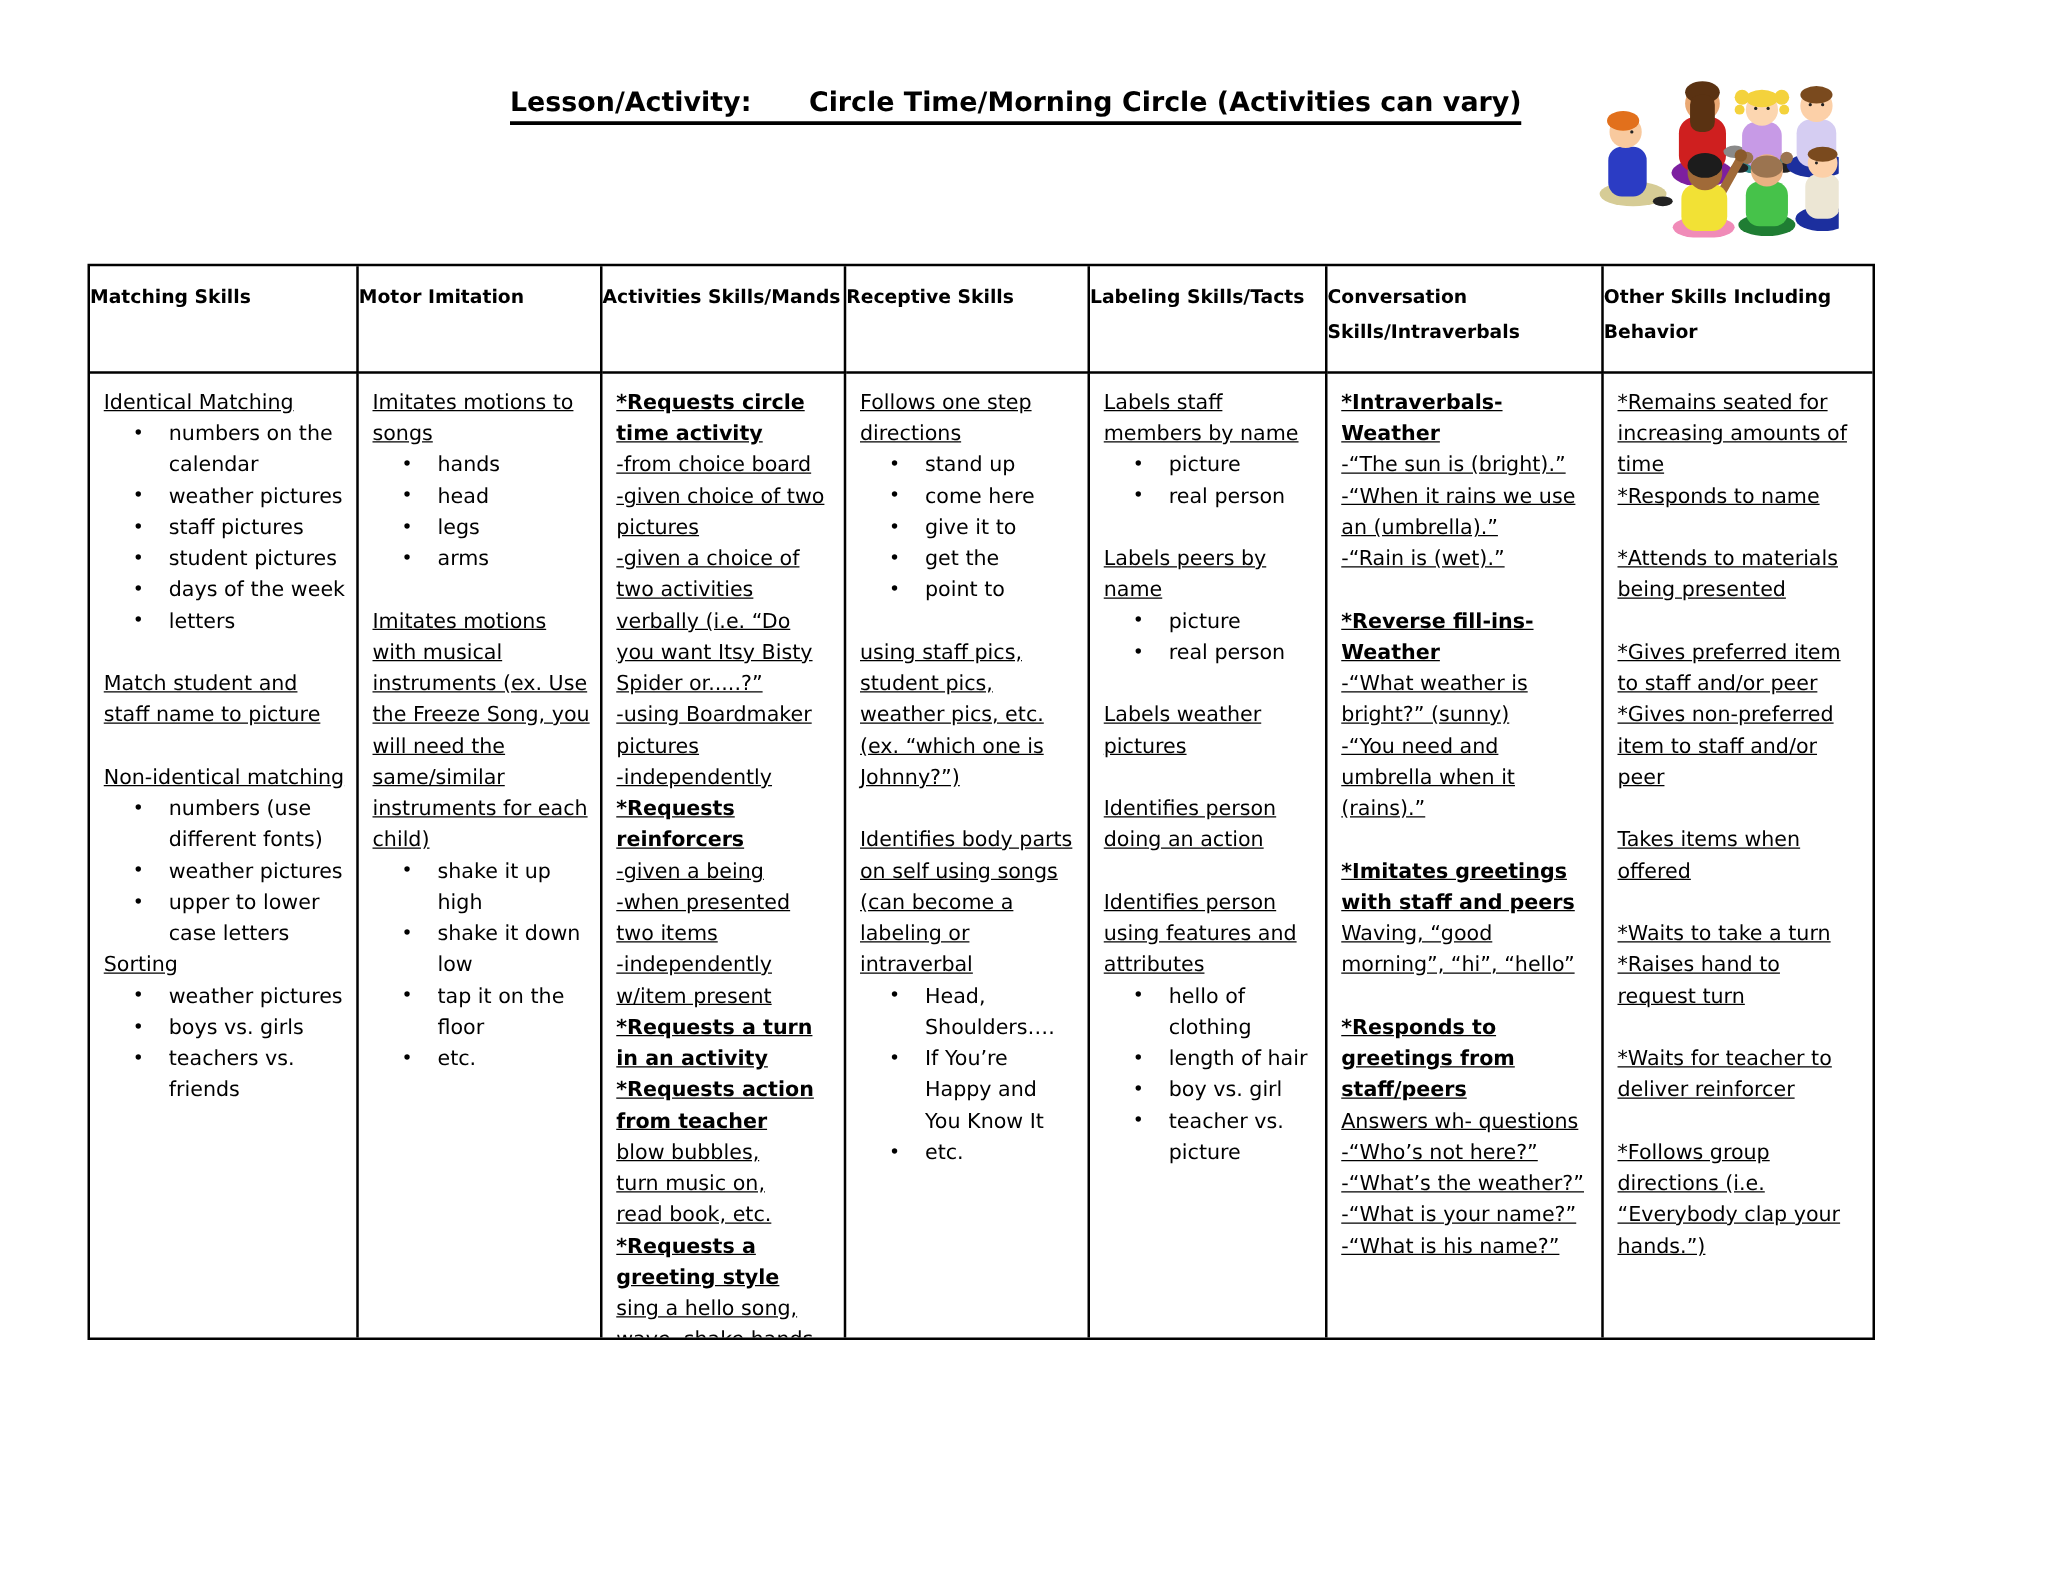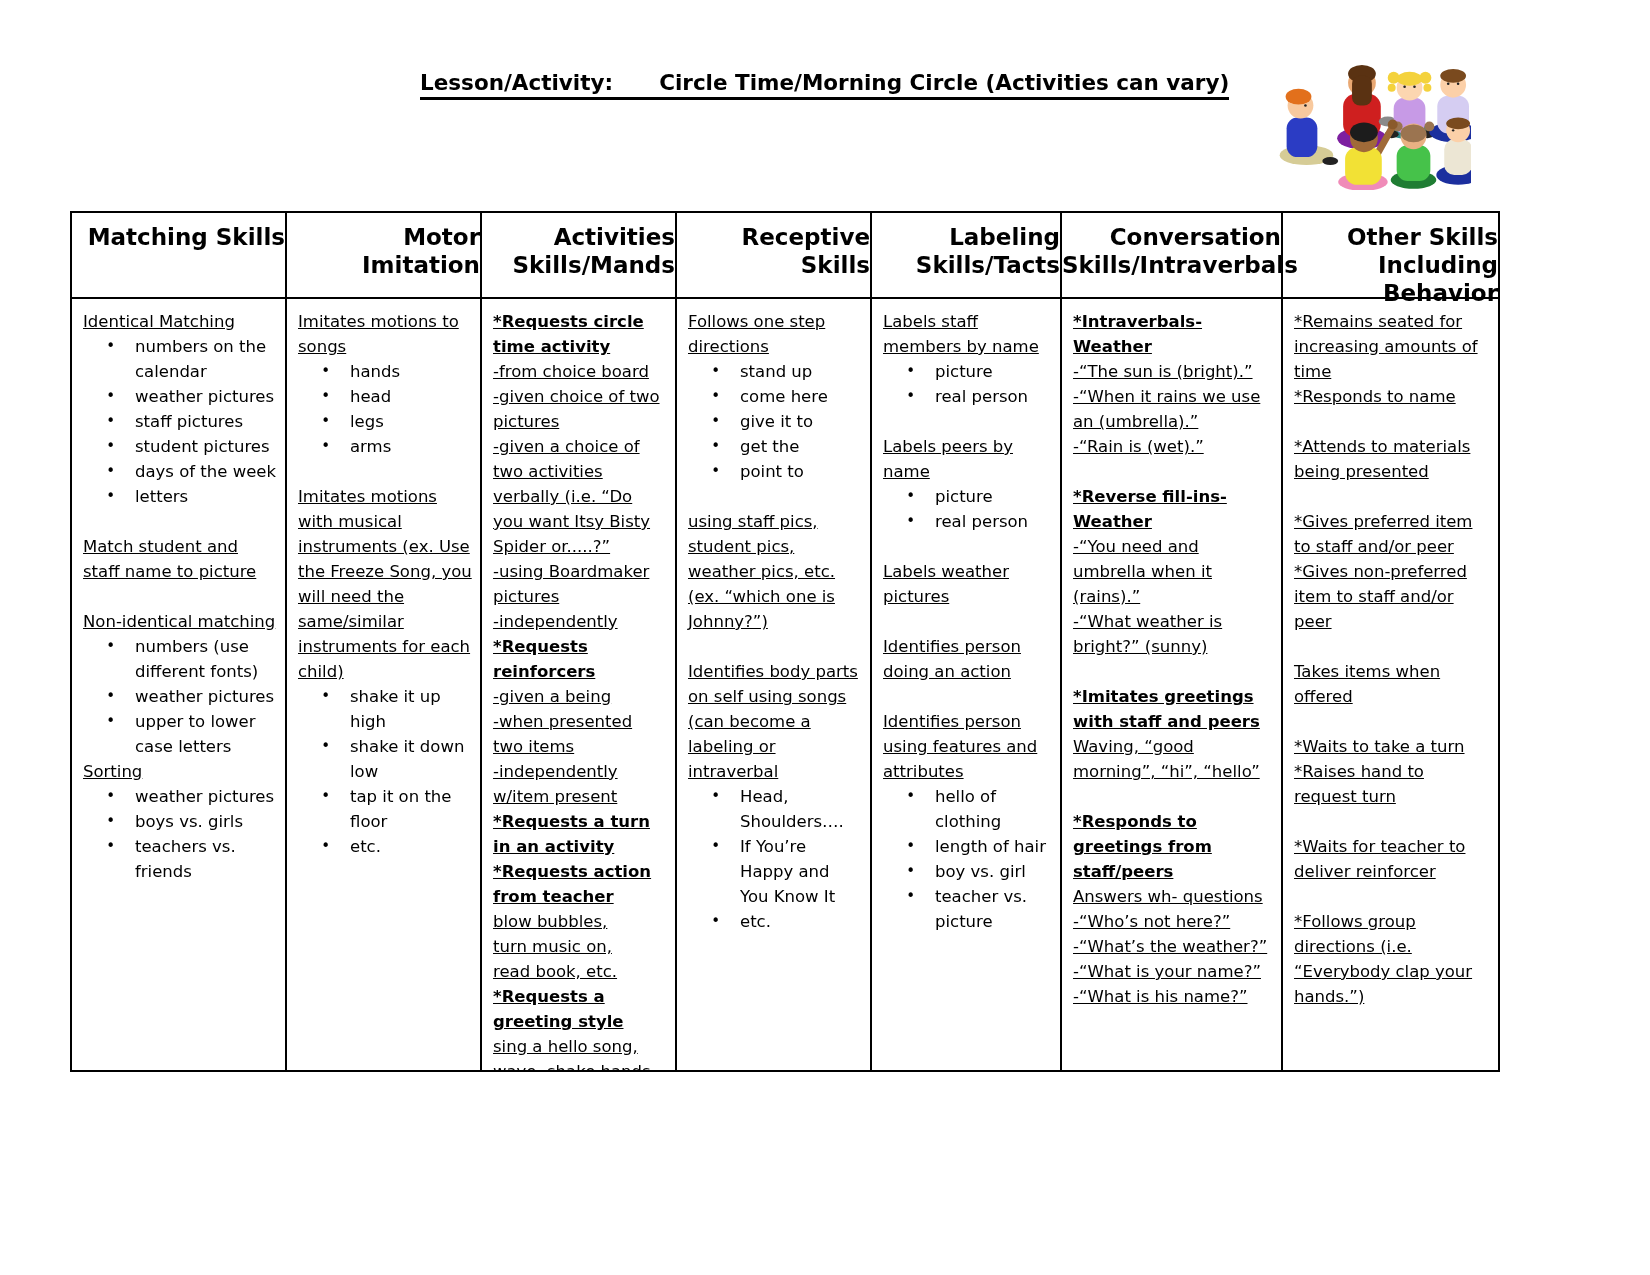--- a/index.html
+++ b/index.html
@@ -1,33 +1,33 @@
 <!DOCTYPE html>
 <html><head>
 <meta charset="utf-8">
 <style>
   html,body{margin:0;padding:0;}
   body{
     width:1650px;height:1275px;background:#ffffff;position:relative;overflow:hidden;
     font-family:"DejaVu Sans","Liberation Sans",sans-serif;color:#000;
   }
-  .title{position:absolute;left:420px;top:70px;font-size:21.5px;font-weight:bold;white-space:nowrap;text-align:center;}
+  .title{position:absolute;left:408px;top:70px;font-size:21.5px;font-weight:bold;white-space:nowrap;text-align:center;}
   .title .u{display:inline-block;border-bottom:3px solid #000;padding-bottom:2px;}
   .title .tv{margin-left:46px;}
   .clipart{position:absolute;left:1243px;top:36px;width:228px;height:154px;}
   #grid{
     position:absolute;left:70px;top:211px;
     display:grid;
     grid-template-columns:215px 195px 195px 195px 190px 221px 215px;
     grid-template-rows:86px 771px;
     border:2px solid #000;background:#fff;
   }
   .hcell{
     border-right:2px solid #000;border-bottom:2px solid #000;
-    font-weight:bold;font-size:23px;text-align:right;
+    font-weight:bold;font-size:15px;text-align:left;
     padding-top:10px;line-height:28px;
   }
   .hcell.last{border-right:none;}
   .cell{
     border-right:2px solid #000;
     padding:10px 8px 8px 11px;font-size:16.5px;line-height:25px;overflow:hidden;
   }
   .cell.last{border-right:none;}
   .p{margin:0;text-decoration:underline;}
   .p.b{font-weight:bold;}
@@ -319,22 +319,22 @@
         <div class="btxt">teacher vs. picture</div>
       </div>
     </div>
     <div class="cell">
       <div class="p b">*Intraverbals-Weather</div>
       <div class="p">-“The sun is (bright).”</div>
       <div class="p">-“When it rains we use an (umbrella).”</div>
       <div class="p">-“Rain is (wet).”</div>
       <div class="gap"></div>
       <div class="p b">*Reverse fill-ins-Weather</div>
+      <div class="p">-“What weather is bright?” (sunny)</div>
       <div class="p">-“You need and umbrella when it (rains).”</div>
-      <div class="p">-“What weather is bright?” (sunny)</div>
       <div class="gap"></div>
       <div class="p b">*Imitates greetings with staff and peers</div>
       <div class="p">Waving, “good morning”, “hi”, “hello”</div>
       <div class="gap"></div>
       <div class="p b">*Responds to greetings from staff/peers</div>
       <div class="p">Answers wh- questions</div>
       <div class="p">-“Who’s not here?”</div>
       <div class="p">-“What’s the weather?”</div>
       <div class="p">-“What is your name?”</div>
       <div class="p">-“What is his name?”</div>

